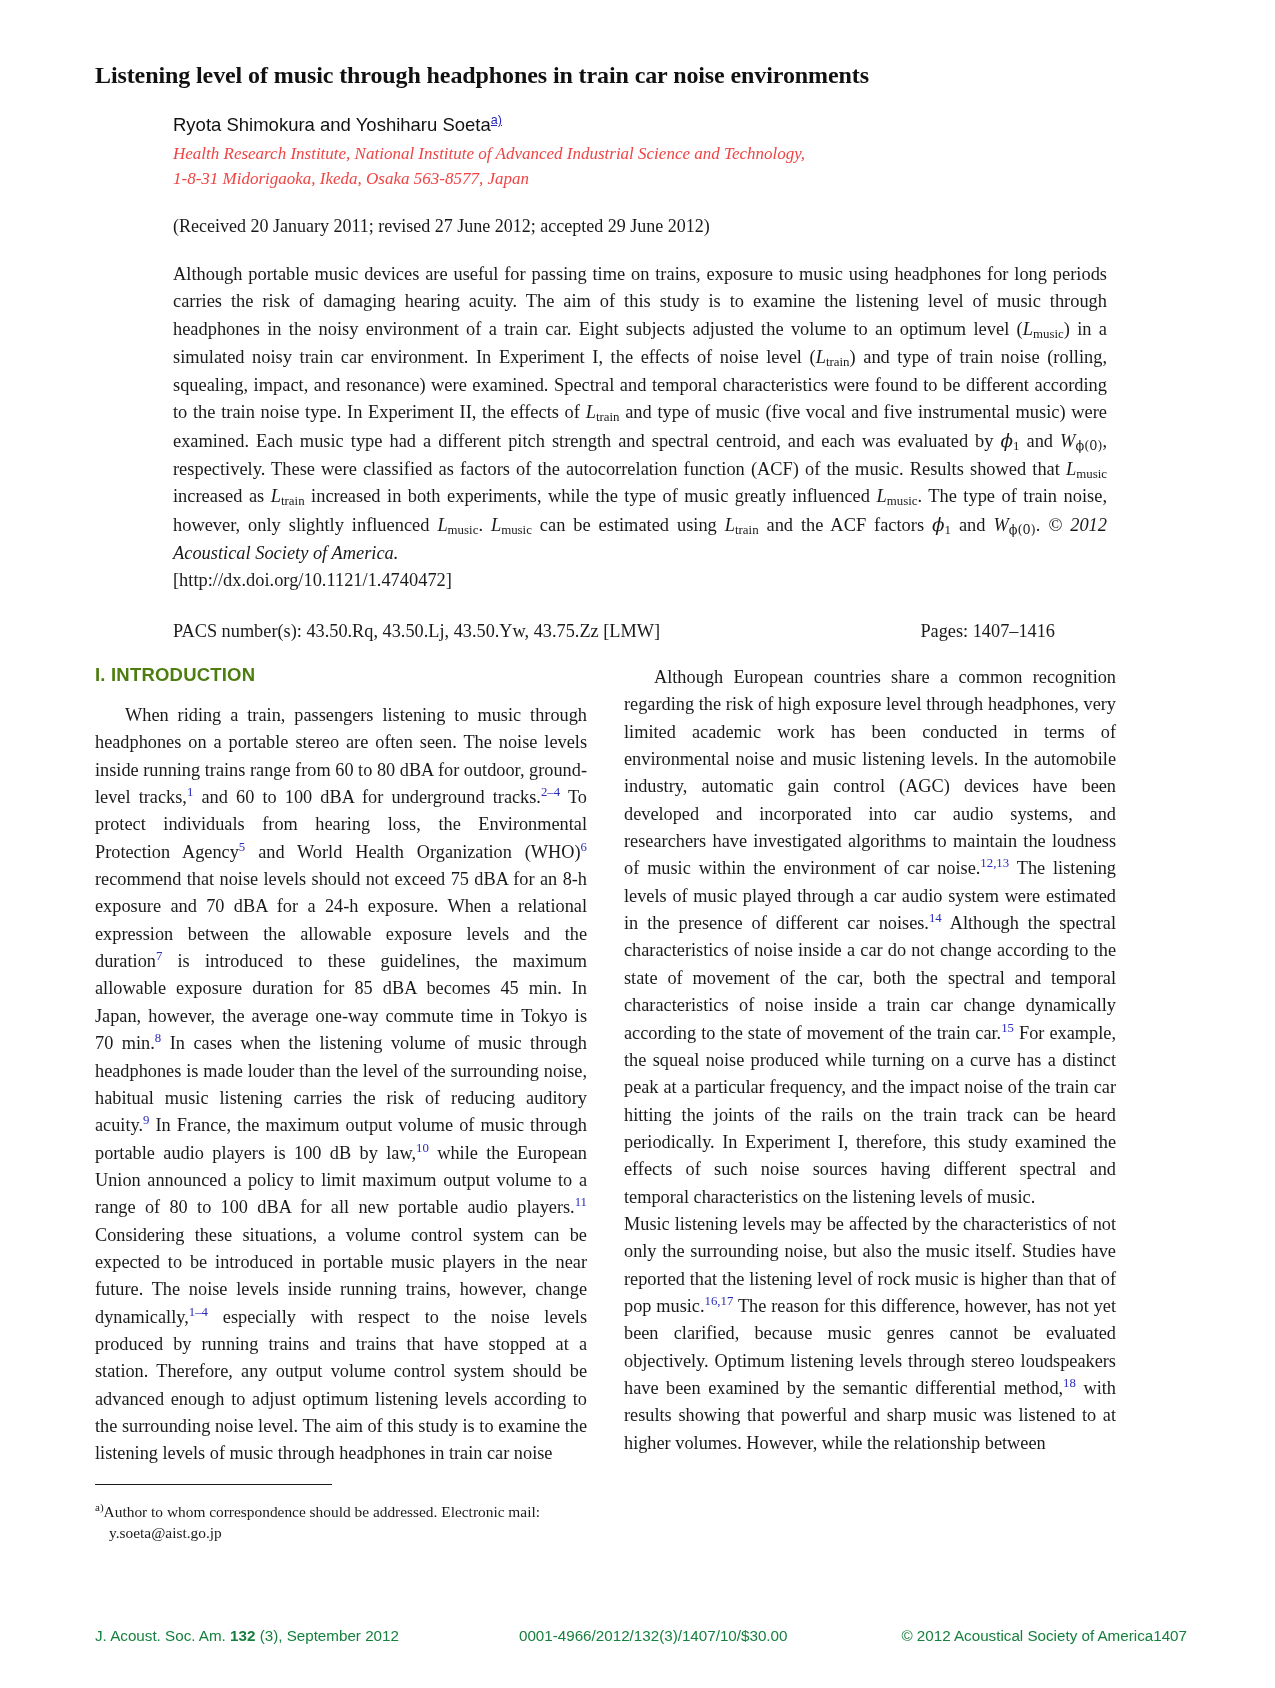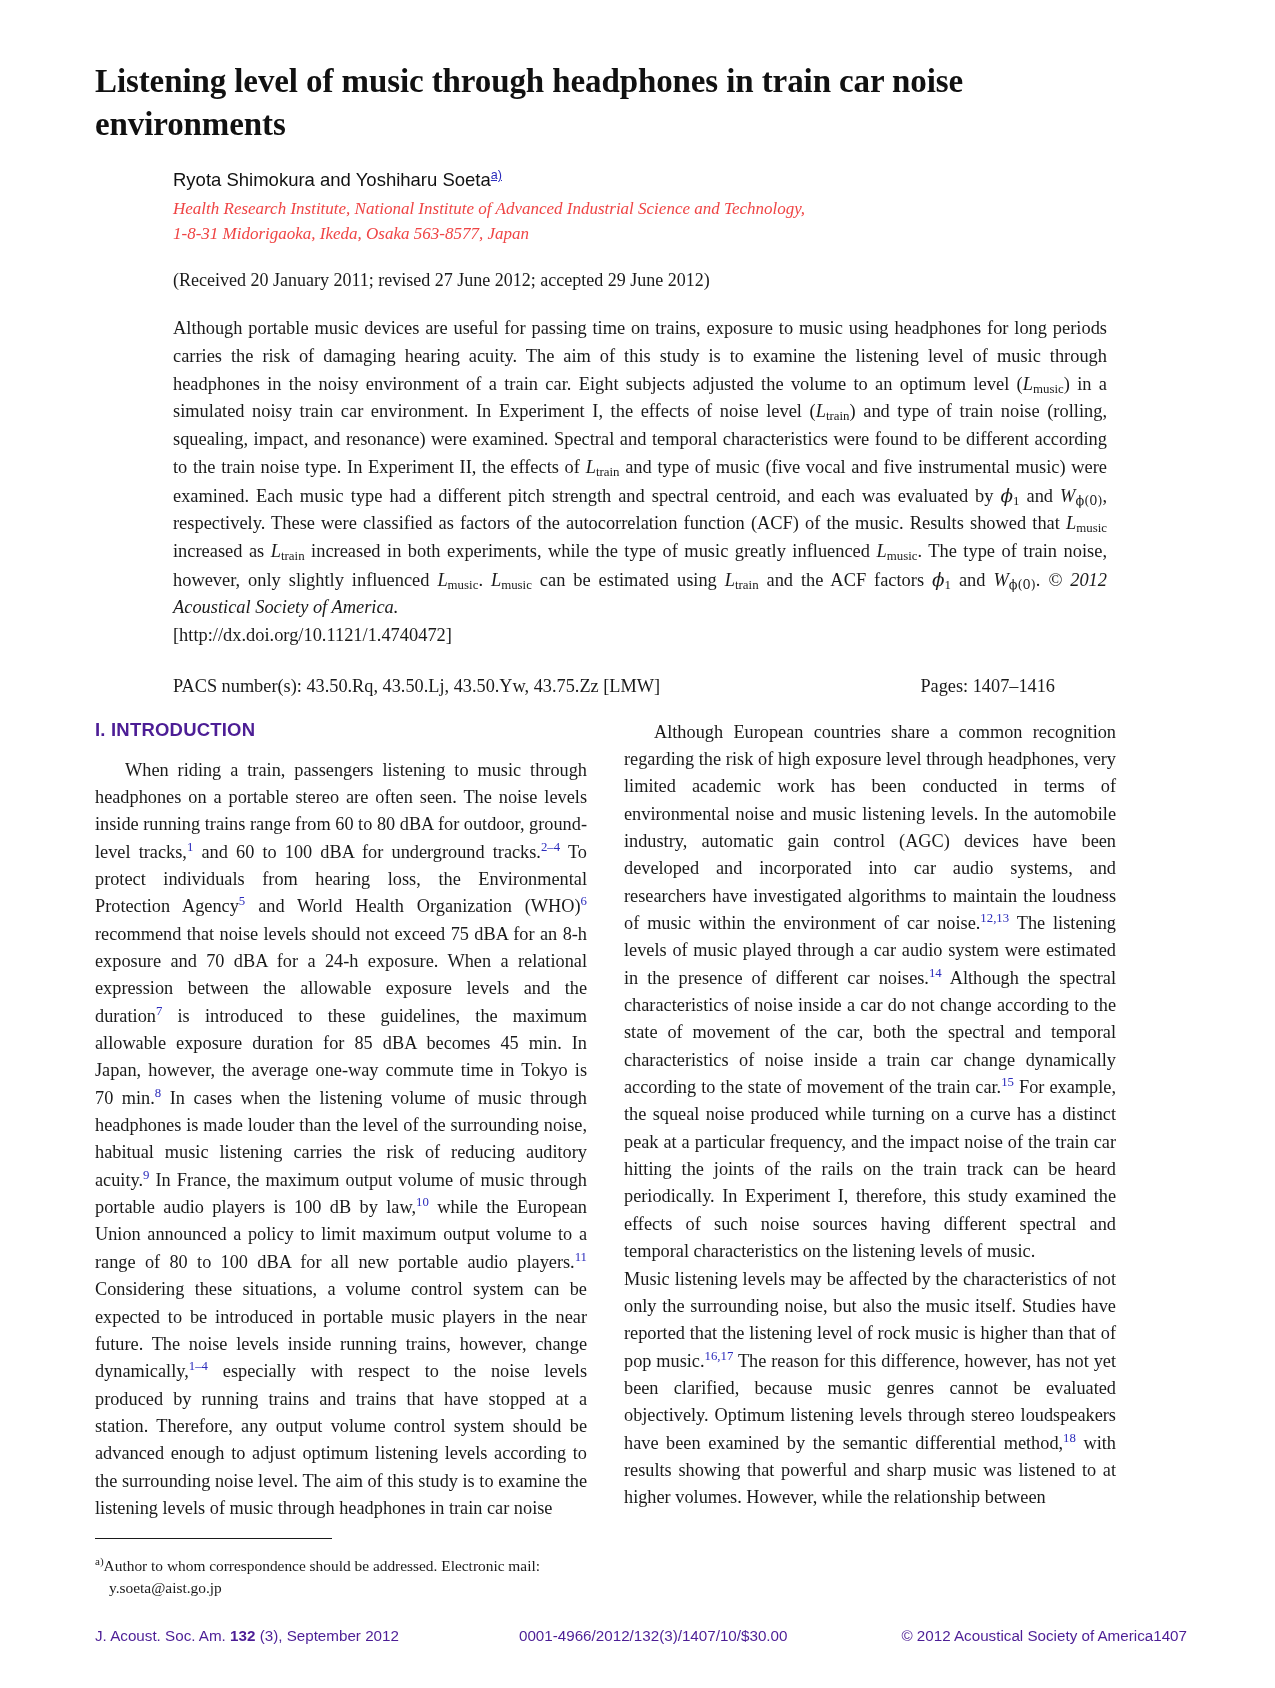--- a/index.html
+++ b/index.html
@@ -21,21 +21,21 @@
     width: 1275px;
     height: 1688px;
     box-sizing: border-box;
     padding: 60px 88px 0 95px;
   }
 
   
   .title {
     font-family: "Liberation Serif", serif;
     font-weight: bold;
-    font-size: 33px;
+    font-size: 24px;
     line-height: 1.30;
     letter-spacing: -0.1px;
     margin: 0 0 22px 0;
     color: #111;
     max-width: 990px;
   }
 
   
   .headmatter {
     padding-left: 78px;
@@ -103,21 +103,21 @@
     width: 492px;
     position: relative;
   }
   .col.left { display: flex; flex-direction: column; }
   h2.section {
     font-family: "Liberation Sans", sans-serif;
     font-size: 18.5px;
     font-weight: bold;
     margin: 0 0 16px 0;
     letter-spacing: 0.2px;
-    color: #4c1d95;
+    color: #4d7c0f;
   }
   p.bodytext {
     font-size: 18.3px;
     line-height: 1.495;
     text-align: justify;
     text-justify: inter-word;
     margin: 0;
     hyphens: none;
   }
   p.bodytext + p.bodytext { text-indent: 0; }
@@ -158,21 +158,21 @@
   
   .footer {
     position: absolute;
     left: 95px;
     right: 88px;
     bottom: 44px;
     display: flex;
     align-items: baseline;
     font-family: "Liberation Sans", sans-serif;
     font-size: 15.2px;
-    color: #4c1d95;
+    color: #15803d;
   }
   .footer .f-journal { flex: 0 0 auto; }
   .footer .f-issn { margin-left: 120px; }
   .footer .f-copy { margin-left: auto; text-align: center; }
   .footer .f-page { }
   .footer b { font-weight: bold; }
 </style>
 </head>
 <body>
 

